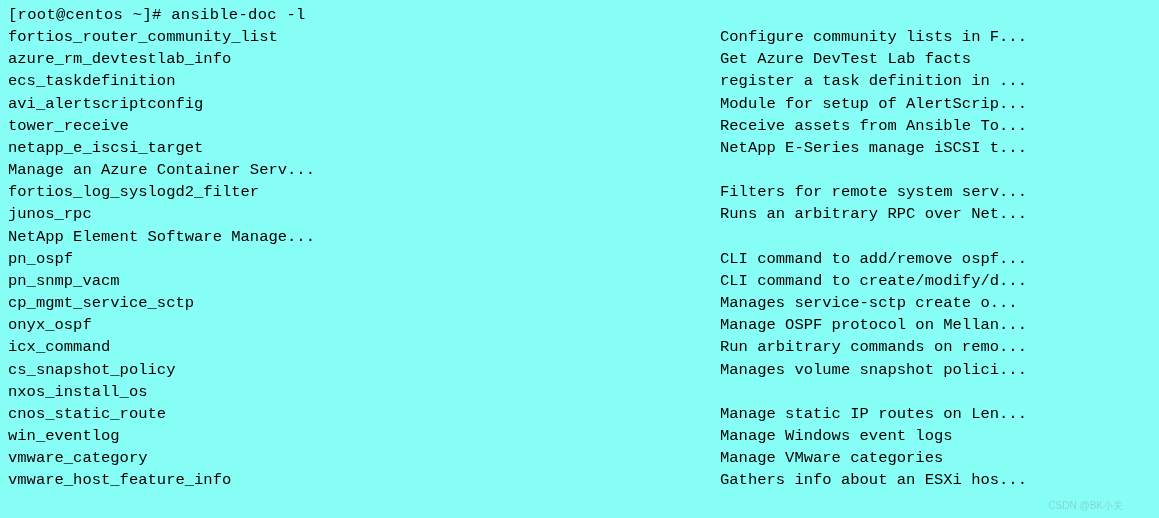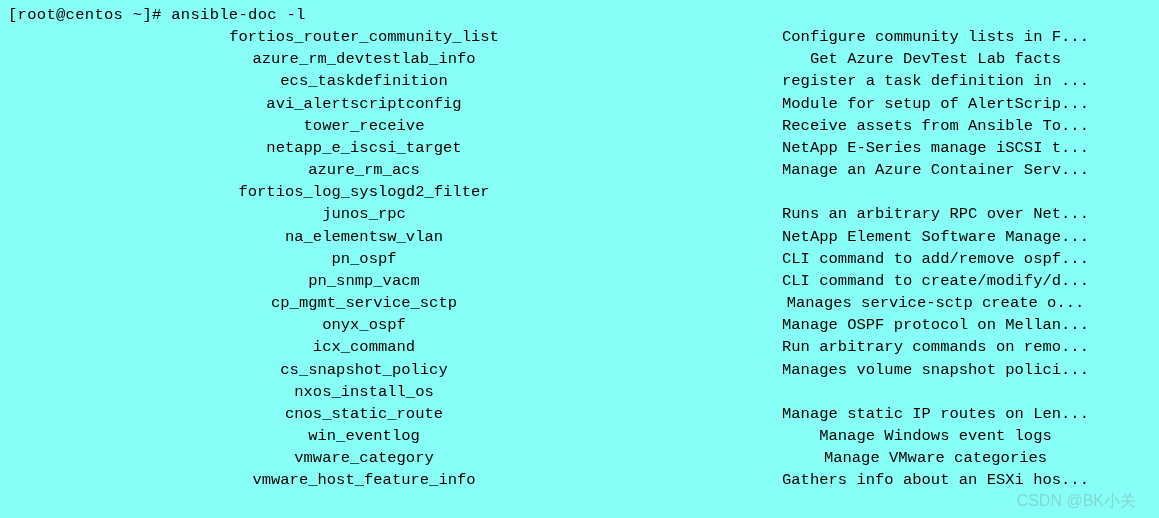--- a/index.html
+++ b/index.html
@@ -20,54 +20,53 @@
       position: relative;
     }
     .terminal-line {
       white-space: pre;
       letter-spacing: 0.3px;
       font-family: Liberation Mono, monospace;
     }
     .module-row {
       display: flex;
       white-space: pre;
-      text-align: center;
     }
     .module-name {
       width: 712px;
       flex-shrink: 0;
     }
     .module-desc {
       flex: 1;
     }
     .watermark {
       position: absolute;
-      right: 23px;
+      right: 36px;
       bottom: 5px;
       color: rgba(120, 120, 120, 0.3);
-      font-size: 16px;
+      font-size: 10px;
       pointer-events: none;
       font-family: sans-serif;
     }
   </style>
 </head>
 <body>
 
 <div class="terminal-line">[root@centos ~]# ansible-doc -l</div>
 <div id="module-list">
     <div class="module-row"><span class="module-name">fortios_router_community_list</span><span class="module-desc">Configure community lists in F...</span></div>
     <div class="module-row"><span class="module-name">azure_rm_devtestlab_info</span><span class="module-desc">Get Azure DevTest Lab facts</span></div>
     <div class="module-row"><span class="module-name">ecs_taskdefinition</span><span class="module-desc">register a task definition in ...</span></div>
     <div class="module-row"><span class="module-name">avi_alertscriptconfig</span><span class="module-desc">Module for setup of AlertScrip...</span></div>
     <div class="module-row"><span class="module-name">tower_receive</span><span class="module-desc">Receive assets from Ansible To...</span></div>
     <div class="module-row"><span class="module-name">netapp_e_iscsi_target</span><span class="module-desc">NetApp E-Series manage iSCSI t...</span></div>
-    <div class="module-row"><span class="module-name">azure_rm_acs</span><span class="module-desc">Manage an Azure Container Serv...</span></div>
-    <div class="module-row"><span class="module-name">fortios_log_syslogd2_filter</span></div>
+    <div class="module-row"><span class="module-desc">Manage an Azure Container Serv...</span></div>
+    <div class="module-row"><span class="module-name">fortios_log_syslogd2_filter</span><span class="module-desc">Filters for remote system serv...</span></div>
     <div class="module-row"><span class="module-name">junos_rpc</span><span class="module-desc">Runs an arbitrary RPC over Net...</span></div>
-    <div class="module-row"><span class="module-name">na_elementsw_vlan</span><span class="module-desc">NetApp Element Software Manage...</span></div>
+    <div class="module-row"><span class="module-desc">NetApp Element Software Manage...</span></div>
     <div class="module-row"><span class="module-name">pn_ospf</span><span class="module-desc">CLI command to add/remove ospf...</span></div>
     <div class="module-row"><span class="module-name">pn_snmp_vacm</span><span class="module-desc">CLI command to create/modify/d...</span></div>
     <div class="module-row"><span class="module-name">cp_mgmt_service_sctp</span><span class="module-desc">Manages service-sctp create o...</span></div>
     <div class="module-row"><span class="module-name">onyx_ospf</span><span class="module-desc">Manage OSPF protocol on Mellan...</span></div>
     <div class="module-row"><span class="module-name">icx_command</span><span class="module-desc">Run arbitrary commands on remo...</span></div>
     <div class="module-row"><span class="module-name">cs_snapshot_policy</span><span class="module-desc">Manages volume snapshot polici...</span></div>
     <div class="module-row"><span class="module-name">nxos_install_os</span></div>
     <div class="module-row"><span class="module-name">cnos_static_route</span><span class="module-desc">Manage static IP routes on Len...</span></div>
     <div class="module-row"><span class="module-name">win_eventlog</span><span class="module-desc">Manage Windows event logs</span></div>
     <div class="module-row"><span class="module-name">vmware_category</span><span class="module-desc">Manage VMware categories</span></div>

